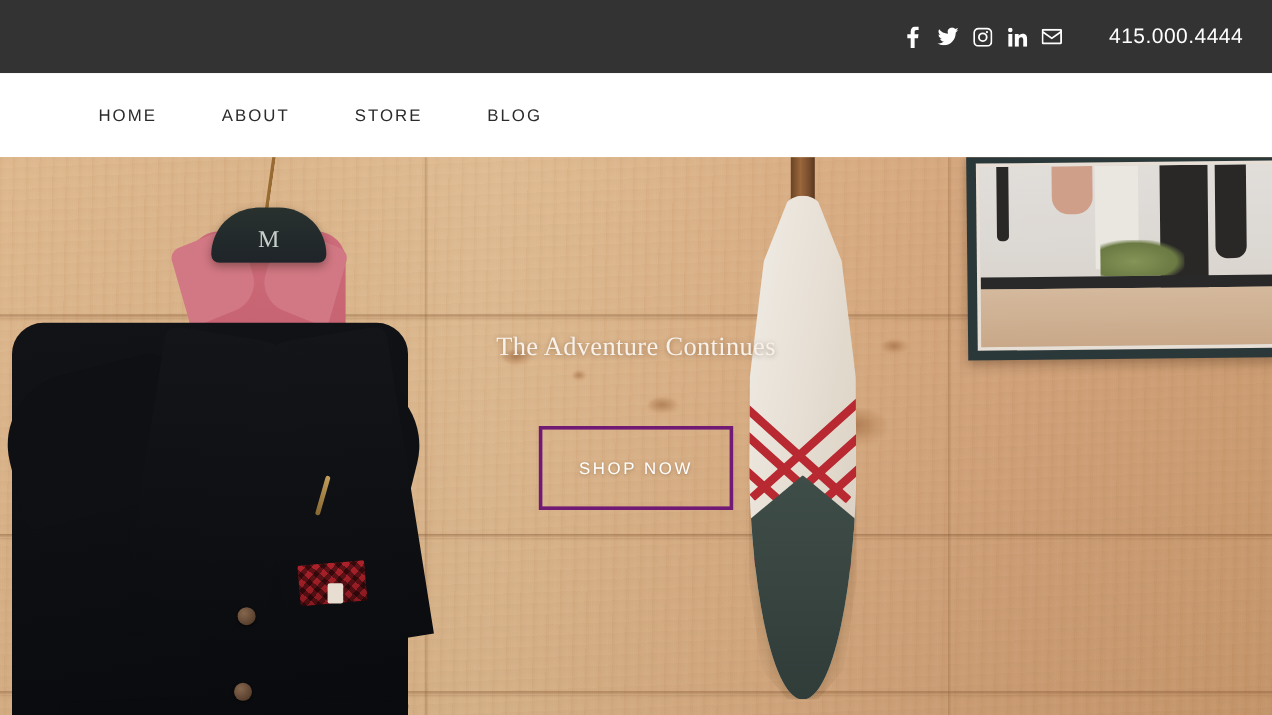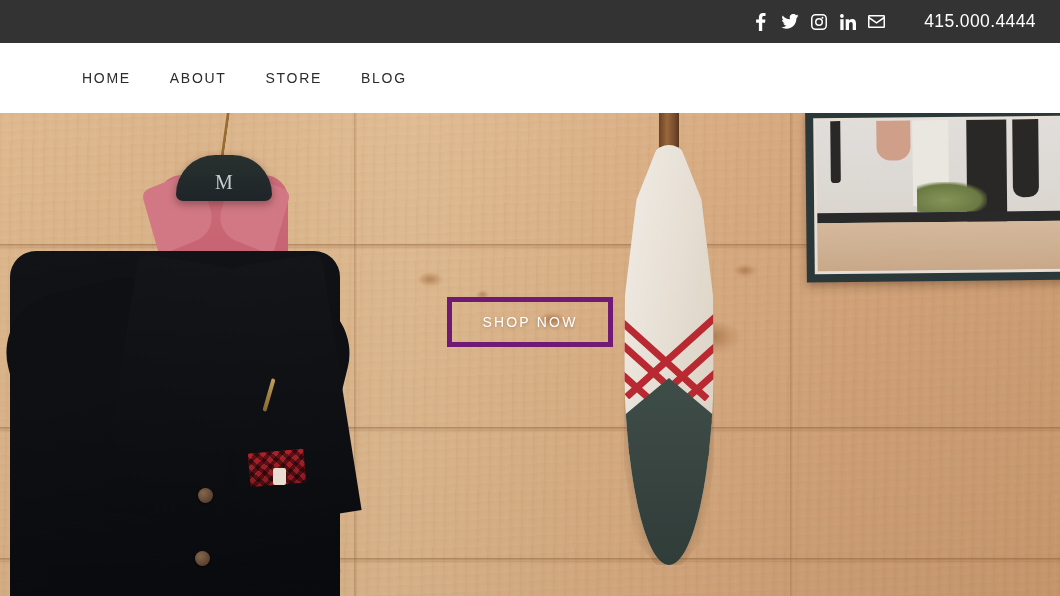--- a/index.html
+++ b/index.html
@@ -5,21 +5,21 @@
   * { margin:0; padding:0; box-sizing:border-box; }
   html, body {
     width:1060px; height:596px;
     overflow:hidden;
     background:#fff;
     font-family:"Liberation Sans", sans-serif;
   }
 
   
   .topbar{
-    height:43px; width:100%;
+    height:61px; width:100%;
     background:#333333;
     display:flex; align-items:center; justify-content:flex-end;
     padding-right:24px;
   }
   .social-list{ display:flex; align-items:center; gap:0; }
   .social-link{
     width:29px; height:26px;
     display:flex; align-items:center; justify-content:center;
     color:#ffffff; cursor:pointer;
   }
@@ -47,21 +47,21 @@
     letter-spacing:2.1px;
     color:#111111;
   }
   .nav{ display:flex; }
   .nav-item{
     font-size:14px;
     letter-spacing:1.7px;
     color:#2b2b2b;
     font-weight:500;
     padding:6px 0;
-    margin-left:39px;
+    margin-left:54px;
     cursor:pointer;
     text-transform:uppercase;
   }
   .nav-item:first-child{ margin-left:0; }
 
   
   .hero{
     position:relative;
     width:1060px;
     height:483px;
@@ -270,26 +270,26 @@
   .hero-title{
     font-size:52px;
     font-weight:300;
     color:#ffffff;
     letter-spacing:.6px;
     line-height:1.05;
     text-shadow:0 2px 8px rgba(60,35,15,.28);
   }
   .shop-btn{
     margin-top:39px;
-    border:5px solid #701a75;
+    border:3px solid #701a75;
     background:transparent;
     color:#ffffff;
     font-size:14px;
     letter-spacing:2.2px;
-    padding:12px 30px;
+    padding:24px 30px;
     cursor:pointer;
     font-family:"Liberation Sans", sans-serif;
     text-shadow:0 1px 3px rgba(60,35,15,.3);
   }
 </style>
 </head>
 <body>
 
 <div class="topbar">
   <div class="social-list">
@@ -402,15 +402,16 @@
     <div class="jbtn jb2"></div>
     <div class="pocket-sq"></div>
     <div class="tag"></div>
     <div class="pocket-flap-l"></div>
     <div class="pocket-flap-r"></div>
 
     <div class="hero-overlay"></div>
   </div>
 
   <div class="hero-content">
+    <div class="hero-sub">The Adventure Continues</div>
     <button class="shop-btn">SHOP NOW</button>
   </div>
 </div>
 
 </body></html>

